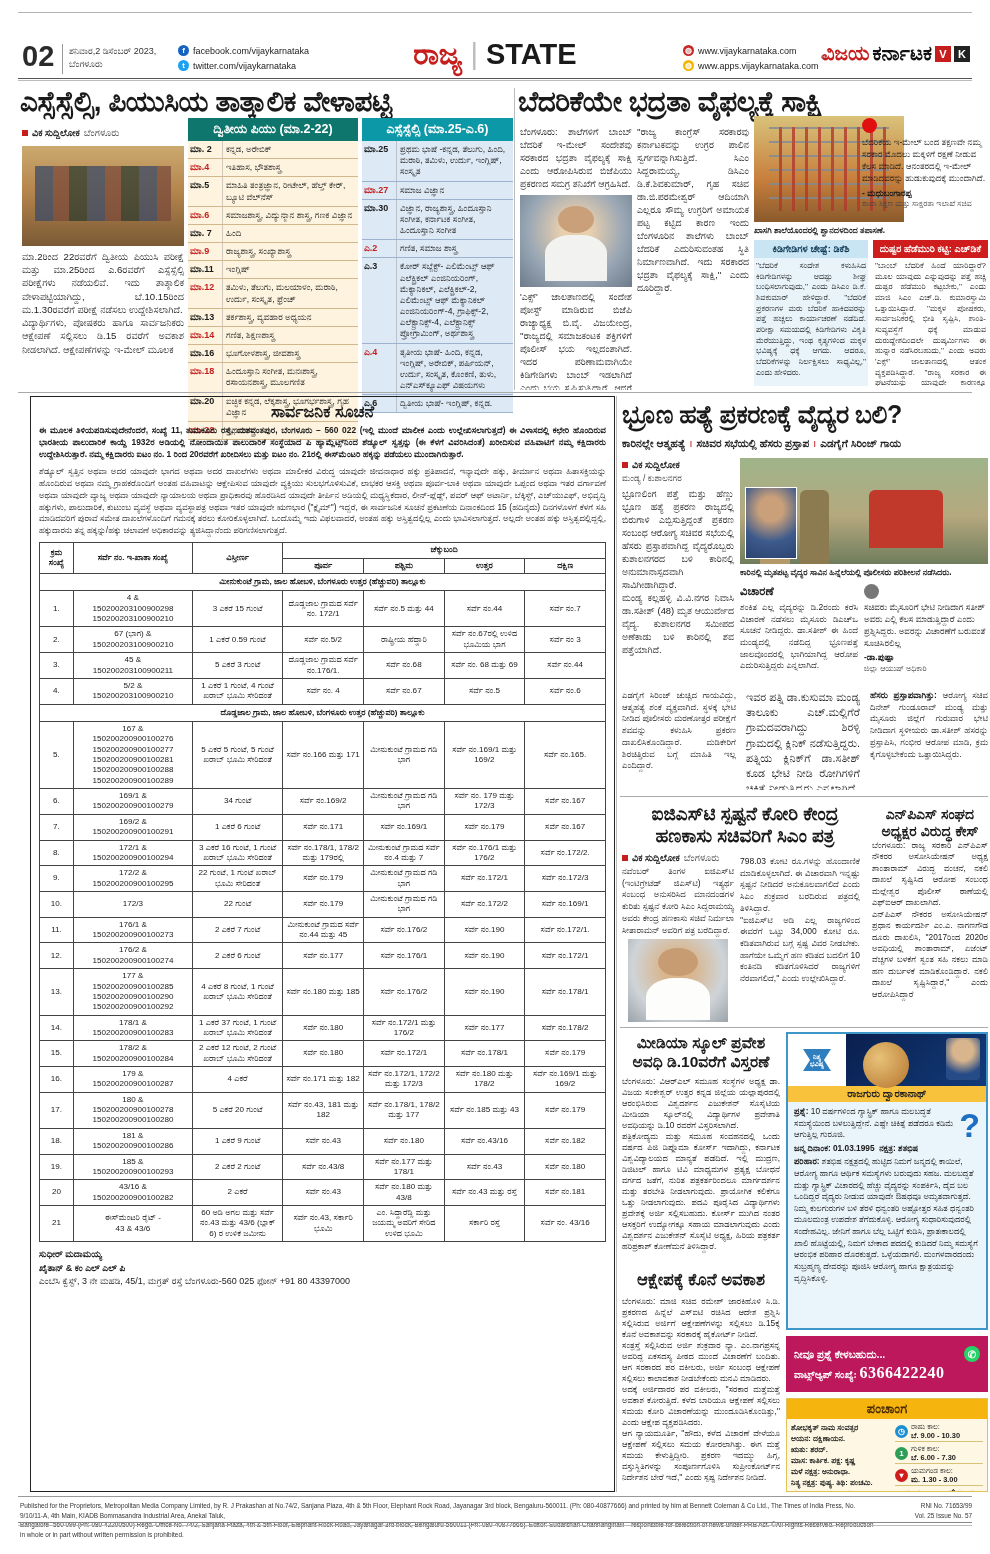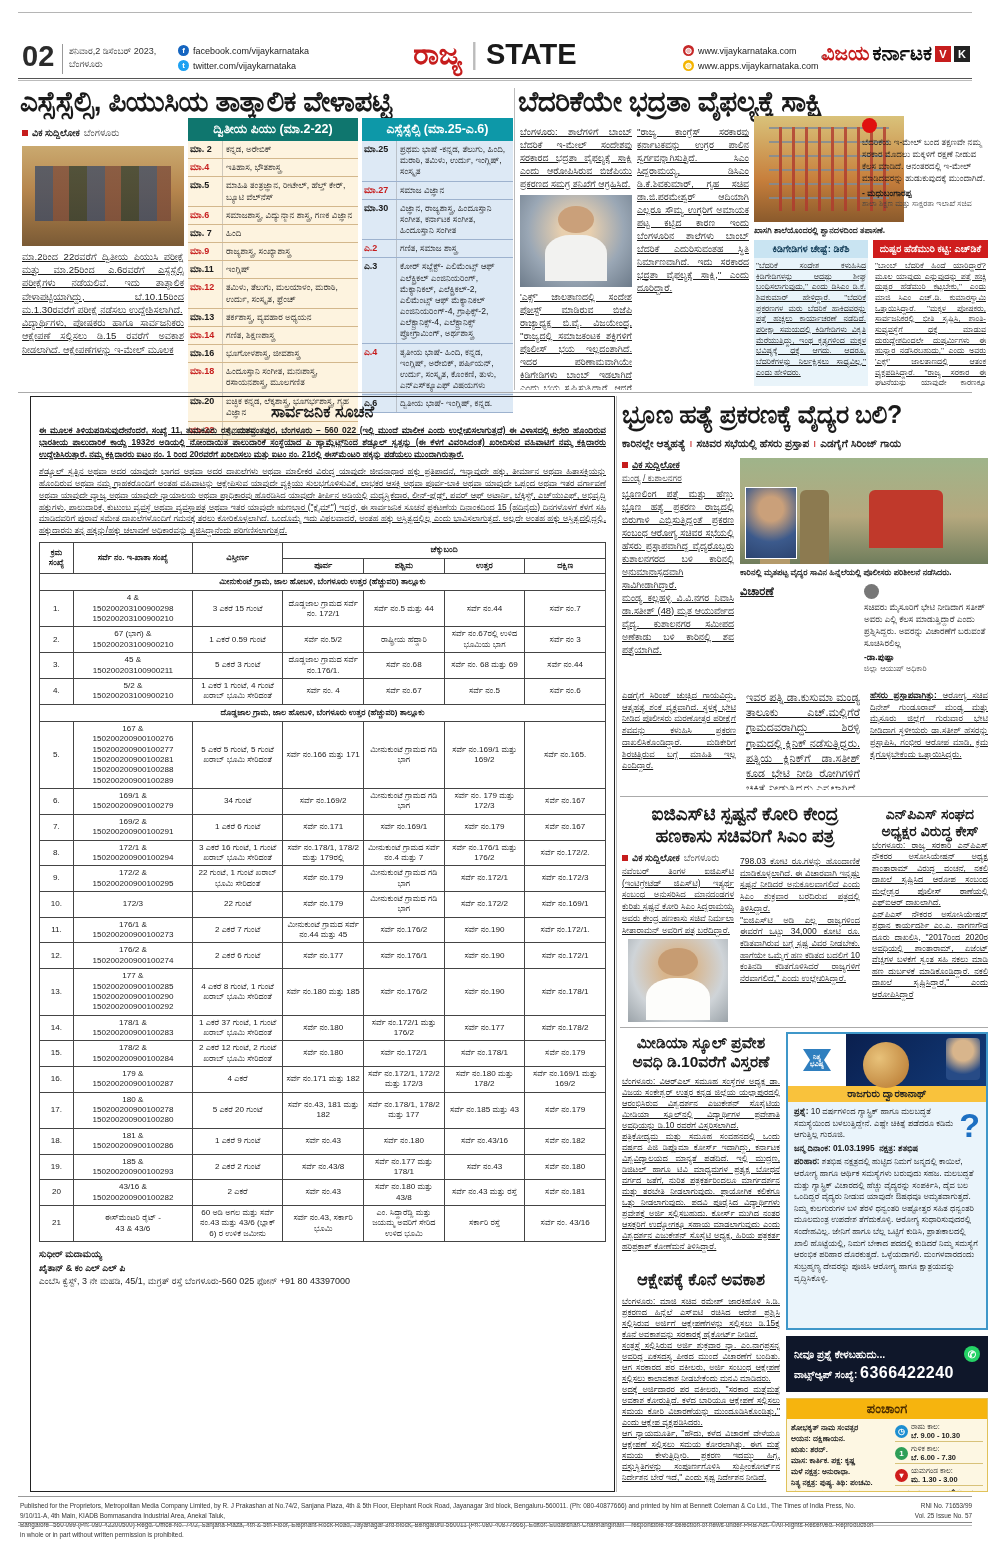--- a/index.html
+++ b/index.html
@@ -1,21 +1,21 @@
 <!DOCTYPE html>
 <html><head>
 <meta charset="utf-8">
 <style>
   html,body{margin:0;padding:0;background:#e8e8e4;}
   *{box-sizing:border-box;}
   #page{position:relative;width:990px;height:1554px;background:#fff;margin:0 auto;
         font-family:"Liberation Sans",sans-serif;color:#1a1a1a;overflow:hidden;}
   .abs{position:absolute;}
   .hair{background:#9a9a9a;}
-  .justify{text-align:justify;text-decoration:underline;}
+  .justify{text-align:justify;}
   .prose{white-space:pre-line;}
   .clip{overflow:hidden;}
 
   
   #top-hair{left:18px;top:12px;width:954px;height:1px;background:#b5b5b5;}
   #pageno{left:22px;top:40px;font-size:29px;font-weight:bold;color:#2b2b2b;}
   #pageno-div{left:62px;top:44px;width:1px;height:30px;background:#999;}
   #date-block{left:69px;top:45px;font-size:9px;line-height:1.45;color:#333;}
   .soc-row{display:flex;align-items:center;gap:4px;font-size:9px;color:#222;margin-bottom:4px;}
   #social{left:178px;top:45px;}
@@ -161,26 +161,26 @@
      background:radial-gradient(circle at 50% 30%,#d8b58c 30%,#274b86 70%);}
   #astro .nameband{background:#f9c23c;text-align:center;font-weight:bold;font-size:10px;padding:2px 0;color:#222;}
   #astro .qa{padding:4px 6px;font-size:8.3px;line-height:1.4;position:relative;}
   #astro .qa .qmark{float:right;font-size:34px;font-weight:bold;color:#1d6fc2;line-height:1;margin:2px 0 2px 4px;}
   #astro .lab{font-weight:bold;}
   #astro .meta{font-weight:bold;margin:2px 0;}
 
   
   #obj-headline{left:622px;top:1270px;width:158px;font-size:16.5px;font-weight:bold;text-align:center;}
   #obj-body{left:622px;top:1296px;width:158px;height:192px;font-size:8.3px;}
-  #wa-box{left:786px;top:1336px;width:202px;height:56px;background:#0f172a;color:#fff;
+  #wa-box{left:786px;top:1336px;width:202px;height:56px;background:#be185d;color:#fff;
      padding:6px 8px;display:flex;flex-direction:column;justify-content:center;}
   #wa-box .l1{font-size:10.5px;font-weight:bold;display:flex;align-items:center;justify-content:space-between;}
   .wa-ic{width:16px;height:16px;border-radius:50%;background:#25d366;display:inline-flex;align-items:center;justify-content:center;
      color:#fff;font-size:10px;}
-  #wa-box .l2{font-size:10px;font-weight:bold;margin-top:2px;}
+  #wa-box .l2{font-size:10px;font-weight:bold;margin-top:2px;font-family:Liberation Serif, serif;}
   #wa-box .num{font-size:16px;letter-spacing:.5px;}
   #panch{left:786px;top:1398px;width:202px;height:94px;background:#fdf7e3;border:1px solid #e0c25a;}
   #panch .ph{background:#f6b40e;color:#4a2c00;text-align:center;font-weight:bold;font-size:13px;padding:2px 0;}
   #panch .pbody{display:flex;padding:3px 4px;gap:3px;}
   #panch .pl{flex:1.15;font-size:7.6px;line-height:1.45;font-weight:bold;color:#222;}
   #panch .pr{flex:1;font-size:7.4px;}
   .prow{display:flex;align-items:center;gap:3px;margin-bottom:2px;border-bottom:1px solid #d8c27a;padding-bottom:1px;}
   .pico{flex:0 0 13px;height:13px;border-radius:50%;display:inline-flex;align-items:center;justify-content:center;
       font-size:8px;font-weight:bold;color:#fff;}
   .pico.blue{background:#1d8fd1;} .pico.green{background:#2e9e57;} .pico.red{background:#cf1d1d;}
@@ -643,20 +643,21 @@
   </div>
   <div class="abs" id="police-photo">
     <div class="car"></div>
     <div class="cop1"></div>
     <div class="cop2"></div>
     <div id="doc-portrait"></div>
   </div>
   <div class="abs" id="fetus-caption">ಕಾರಿನಲ್ಲಿ ಮೃತಪಟ್ಟ ವೈದ್ಯರ ಸಾವಿನ ಹಿನ್ನೆಲೆಯಲ್ಲಿ ಪೊಲೀಸರು ಪರಿಶೀಲನೆ ನಡೆಸಿದರು.</div>
   <div class="ncol justify clip" id="vich">
     <h3>ವಿಚಾರಣೆ</h3>
+    <div class="prose" style="font-size:8.5px">ಶಂಕಿತ ಎಲ್ಲ ವೈದ್ಯರನ್ನು ಡಿ.2ರಂದು ಕರೆಸಿ ವಿಚಾರಣೆ ನಡೆಸಲು ಮೈಸೂರು ಡಿಎಚ್‌ಒ ಸೂಚನೆ ನೀಡಿದ್ದರು. ಡಾ.ಸತೀಶ್ ಈ ಹಿಂದೆ ಮಂಡ್ಯದಲ್ಲಿ ನಡೆದಿದ್ದ ಭ್ರೂಣಪತ್ತೆ ಜಾಲವೊಂದರಲ್ಲಿ ಭಾಗಿಯಾಗಿದ್ದ ಆರೋಪ ಎದುರಿಸುತ್ತಿದ್ದರು ಎನ್ನಲಾಗಿದೆ.</div>
   </div>
   <div class="abs" id="fetus-quote">
     <div class="qdot gray"></div>
     <div class="prose">ಸಚಿವರು ಮೈಸೂರಿಗೆ ಭೇಟಿ ನೀಡಿದಾಗ ಸತೀಶ್ ಅವರು ಎಲ್ಲಿ ಕೆಲಸ ಮಾಡುತ್ತಿದ್ದಾರೆ ಎಂದು ಪ್ರಶ್ನಿಸಿದ್ದರು. ಅವರನ್ನು ವಿಚಾರಣೆಗೆ ಬರುವಂತೆ ಸೂಚಿಸಿರಲಿಲ್ಲ</div>
     <div class="qauthor">-ಡಾ.ಪುಷ್ಪಾ</div>
     <div class="qrole">ಜಿಲ್ಲಾ ಆಯುಷ್ ಅಧಿಕಾರಿ</div>
   </div>
   <div class="ncol justify clip" id="fetus-b1" style="font-size:8.5px">
     <span class="prose">ಎಡಗೈಗೆ ಸಿರಿಂಜ್ ಚುಚ್ಚಿದ ಗಾಯವಿದ್ದು, ಆತ್ಮಹತ್ಯೆ ಶಂಕೆ ವ್ಯಕ್ತವಾಗಿದೆ. ಸ್ಥಳಕ್ಕೆ ಭೇಟಿ ನೀಡಿದ ಪೊಲೀಸರು ಮರಣೋತ್ತರ ಪರೀಕ್ಷೆಗೆ ಶವವನ್ನು ಕಳುಹಿಸಿ ಪ್ರಕರಣ ದಾಖಲಿಸಿಕೊಂಡಿದ್ದಾರೆ. ಮಡಿಕೇರಿಗೆ ಶಿರಚಿತ್ತಿರುವ ಬಗ್ಗೆ ಮಾಹಿತಿ ಇಲ್ಲ ಎಂದಿದ್ದಾರೆ.</span></div>
   <div class="ncol justify clip" id="fetus-b2" style="font-size:11px">

